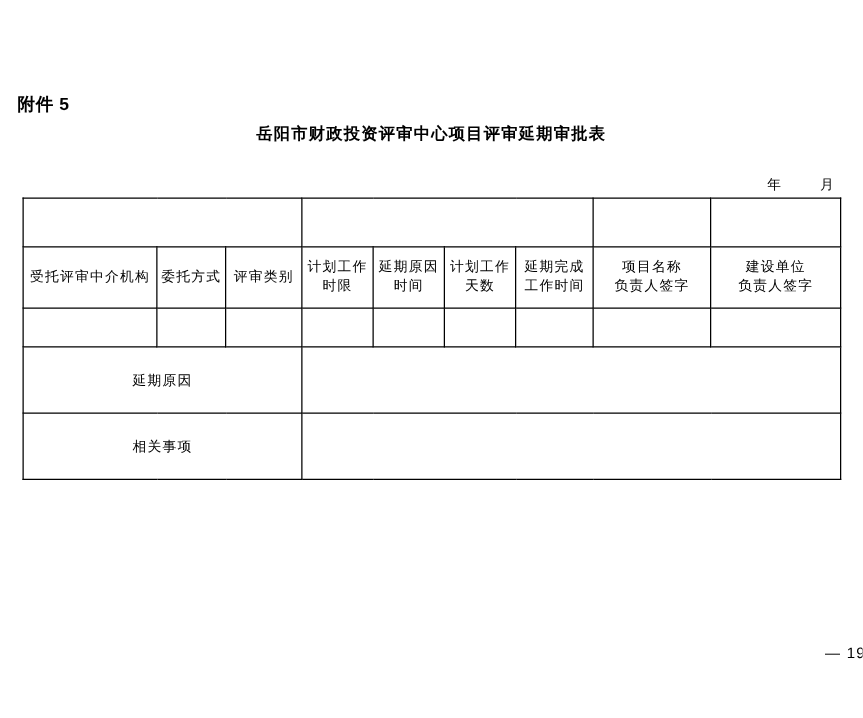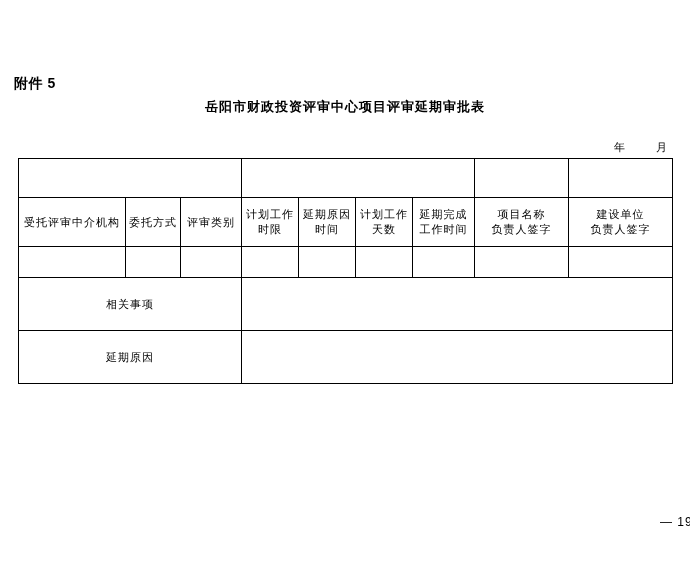--- a/index.html
+++ b/index.html
@@ -178,25 +178,25 @@
         <td class="row-blank2"></td>
         <td class="row-blank2"></td>
         <td class="row-blank2"></td>
         <td class="row-blank2"></td>
         <td class="row-blank2"></td>
         <td class="row-blank2"></td>
         <td class="row-blank2"></td>
         <td class="row-blank2"></td>
       </tr>
       <tr>
+        <td class="reason-label" colspan="3">延期原因</td>
+        <td class="reason-label" colspan="6"></td>
+      </tr>
+      <tr>
         <td class="matters-label" colspan="3">相关事项</td>
         <td class="matters-label" colspan="6"></td>
       </tr>
-      <tr>
-        <td class="reason-label" colspan="3">延期原因</td>
-        <td class="reason-label" colspan="6"></td>
-      </tr>
     </tbody>
   </table>
 
   <div class="page-number">— 19 —</div>
 
 </div>
 
 </body></html>

